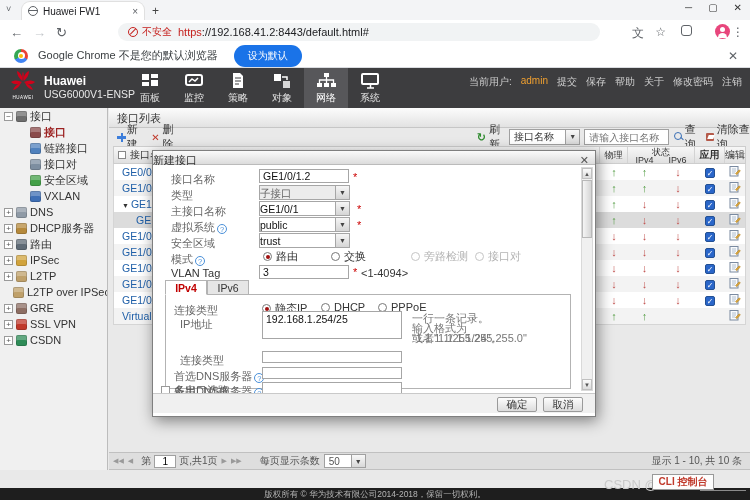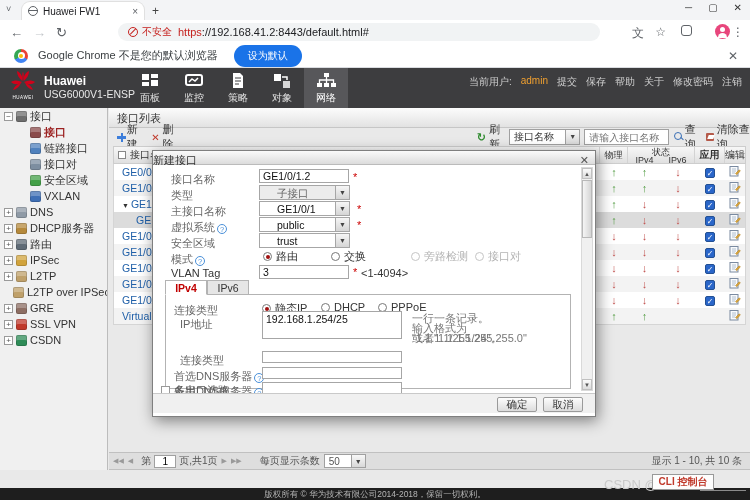--- a/index.html
+++ b/index.html
@@ -120,21 +120,21 @@
 
   
   #dialog { position:absolute; left:152px; top:150px; width:444px; height:267px; background:#fff; border:1px solid #7f7f7f; box-shadow:2px 4px 14px rgba(0,0,0,0.45); z-index:50; }
   #dlg-title { height:14px; background:linear-gradient(#fafafa,#dcdcdc); border-bottom:1px solid #bbb; line-height:18px; padding-left:0; color:#333; font-size:11px; position:relative; }
   #dlg-close { position:absolute; right:6px; top:0; color:#555; font-size:11px; }
   #dlg-body { position:relative; height:228px; overflow:hidden; background:#fff; }
   .frow { position:absolute; left:18px; font-size:11px; color:#666; }
   .fin { position:absolute; height:14px; border:1px solid #a6a6a6; font-size:10.5px; padding:0 3px; font-family:inherit; color:#111; }
   .req { position:absolute; color:#cc0000; font-size:11px; }
   .dsel { position:absolute; display:flex; height:15px; border:1px solid #a6a6a6; background:#fff; }
-  .dsel .v { width:75px; padding:1px 17px; font-size:10.5px; color:#111; white-space:nowrap; overflow:hidden; }
+  .dsel .v { width:75px; padding:1px 0; font-size:10.5px; color:#111; white-space:nowrap; overflow:hidden; }
   .dsel .a { width:14px; background:linear-gradient(#f6f6f6,#d5d5d5); border-left:1px solid #a6a6a6; font-size:7px; text-align:center; line-height:13px; color:#444; }
   .dsel.dis { background:#ececec; } .dsel.dis .v { color:#666; }
   .qm { display:inline-block; width:10px; height:10px; border:1px solid #4a90d9; border-radius:50%; color:#4a90d9; font-size:7.5px; line-height:9px; text-align:center; margin-left:2px; vertical-align:-1px; }
   .rad { display:inline-flex; align-items:center; gap:4px; position:absolute; font-size:11px; color:#333; }
   .rad .c { width:9px; height:9px; border:1px solid #777; border-radius:50%; background:#fff; position:relative; }
   .rad.on .c:before { content:""; position:absolute; left:2px; top:2px; width:4px; height:4px; background:#a01010; border-radius:50%; }
   .rad.dis { color:#b3b3b3; } .rad.dis .c { border-color:#c5c5c5; }
   #tabbox { position:absolute; left:12px; top:115px; width:406px; height:109px; }
   .dtab { position:absolute; top:0; height:15px; width:42px; text-align:center; line-height:15px; font-size:10.5px; border:1px solid #b3b3b3; background:#e6e6e6; color:#333; }
   .dtab.act { background:#fff; border-bottom-color:#fff; color:#c00000; font-weight:bold; z-index:2; }
@@ -242,20 +242,24 @@
             <rect x="11" y="9" width="7" height="7" fill="#fff" opacity="0.8"></rect>
             <path d="M10 5 h5 v3" fill="none" stroke="#fff" stroke-width="1.5"></path>
           </svg><span class="lbl">对象</span></div>
         <div class="nav-item active"><svg width="21" height="17" viewBox="0 0 21 17">
             <rect x="8" y="1" width="5" height="4" fill="#fff"></rect>
             <rect x="1" y="11" width="5" height="4" fill="#fff"></rect>
             <rect x="8" y="11" width="5" height="4" fill="#fff"></rect>
             <rect x="15" y="11" width="5" height="4" fill="#fff"></rect>
             <path d="M10.5 5 v3 M3.5 11 v-3 h14 v3 M10.5 8 v3" fill="none" stroke="#fff" stroke-width="1.3"></path>
           </svg><span class="lbl">网络</span></div>
+        <div class="nav-item"><svg width="21" height="17" viewBox="0 0 21 17">
+            <rect x="2" y="2" width="16" height="10" rx="1" fill="none" stroke="#fff" stroke-width="2"></rect>
+            <path d="M7 16 h7 M10.5 12 v4" fill="none" stroke="#fff" stroke-width="1.5"></path>
+          </svg><span class="lbl">系统</span></div>
       </div>
     <div id="usermenu">
       <span>当前用户:</span>
         <span class="adm">admin</span>
     <span>提交</span>
         <span>保存</span>
         <span>帮助</span>
         <span>关于</span>
         <span>修改密码</span>
         <span>注销</span>

